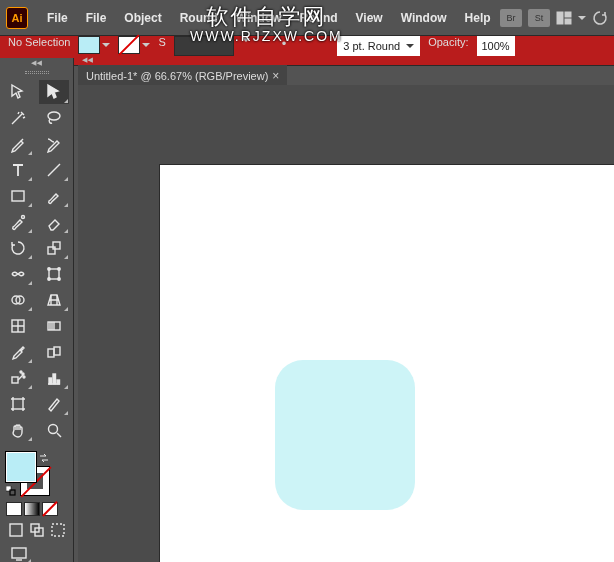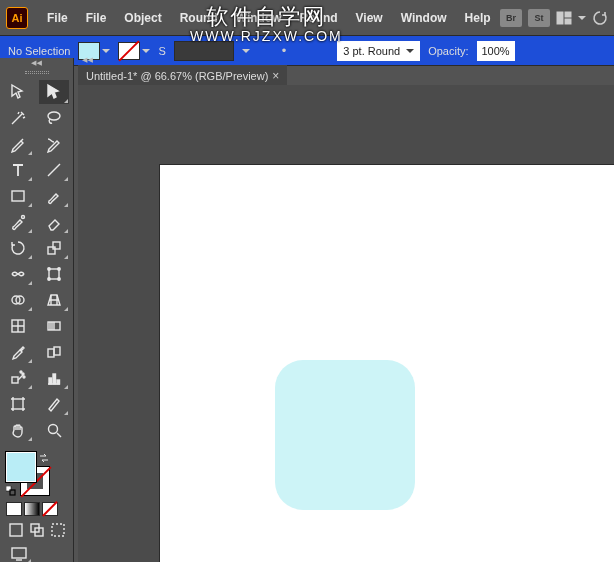--- a/index.html
+++ b/index.html
@@ -4,25 +4,25 @@
 <style>
   * { margin: 0; padding: 0; box-sizing: border-box; font-family: "Segoe UI", Tahoma, sans-serif; }
   body { background: #535353; width: 614px; height: 562px; overflow: hidden; position: relative; }
 
   
   .menubar { height: 36px; background: #535353; display: flex; align-items: center; padding: 0 6px; color: #e8e8e8; font-size: 12px; border-bottom: 1px solid #2a2a2a; }
   .ai-logo { width: 22px; height: 22px; background: #330000; color: #ff9a00; font-weight: 700; font-size: 11px; display: flex; align-items: center; justify-content: center; border-radius: 3px; margin-right: 10px; border: 1px solid #ff9a00; }
   .menu-item { padding: 4px 9px; cursor: default; font-weight: bold; }
   .menubar-spacer { flex: 1; }
   .menubar-right { display: flex; align-items: center; gap: 6px; color: #ccc; }
-  .sq-badge { width: 22px; height: 18px; background: #888; color: #333; font-size: 9px; font-weight: 700; display: flex; align-items: center; justify-content: center; border-radius: 2px; }
+  .sq-badge { width: 22px; height: 18px; background: #888; color: #333; font-size: 9px; font-weight: 400; display: flex; align-items: center; justify-content: center; border-radius: 2px; }
   .menubar-right svg, .menubar-right .icon { width: 16px; height: 16px; fill: #ccc; stroke: #ccc; }
 
   
-  .controlbar { height: 30px; background: #1d4ed8; display: flex; align-items: center; padding: 0 8px; gap: 8px; color: #e8e8e8; font-size: 11px; border-bottom: 1px solid #2a2a2a; }
+  .controlbar { height: 30px; background: #b91c1c; display: flex; align-items: flex-start; padding: 0 8px; gap: 8px; color: #e8e8e8; font-size: 11px; border-bottom: 1px solid #2a2a2a; }
   .ctrl-label { color: #ddd; }
   .swatch { width: 22px; height: 18px; border: 1px solid #2a2a2a; display: flex; align-items: center; justify-content: center; }
   .swatch.fill { background: #b9edf6; }
   .swatch.stroke { background: #fff; position: relative; }
   .swatch.stroke::after { content: ""; position: absolute; width: 140%; height: 2px; background: #d00; transform: rotate(-45deg); }
   .dd-caret { width: 8px; height: 8px; display: inline-block; }
   .dd-caret::after { content: ""; display: block; width: 0; height: 0; border-left: 4px solid transparent; border-right: 4px solid transparent; border-top: 4px solid #ccc; margin-top: 2px; }
   .ctrl-input { background: #3a3a3a; border: 1px solid #2a2a2a; color: #eee; font-size: 11px; height: 20px; padding: 0 4px; }
   .ctrl-dropdown { display: flex; align-items: center; background: #fff; color: #222; height: 20px; padding: 0 6px; font-size: 11px; gap: 6px; margin-left: 43px; }
   .ctrl-num { background: #fff; color: #222; width: 38px; height: 20px; font-size: 11px; display: flex; align-items: center; justify-content: center; }

